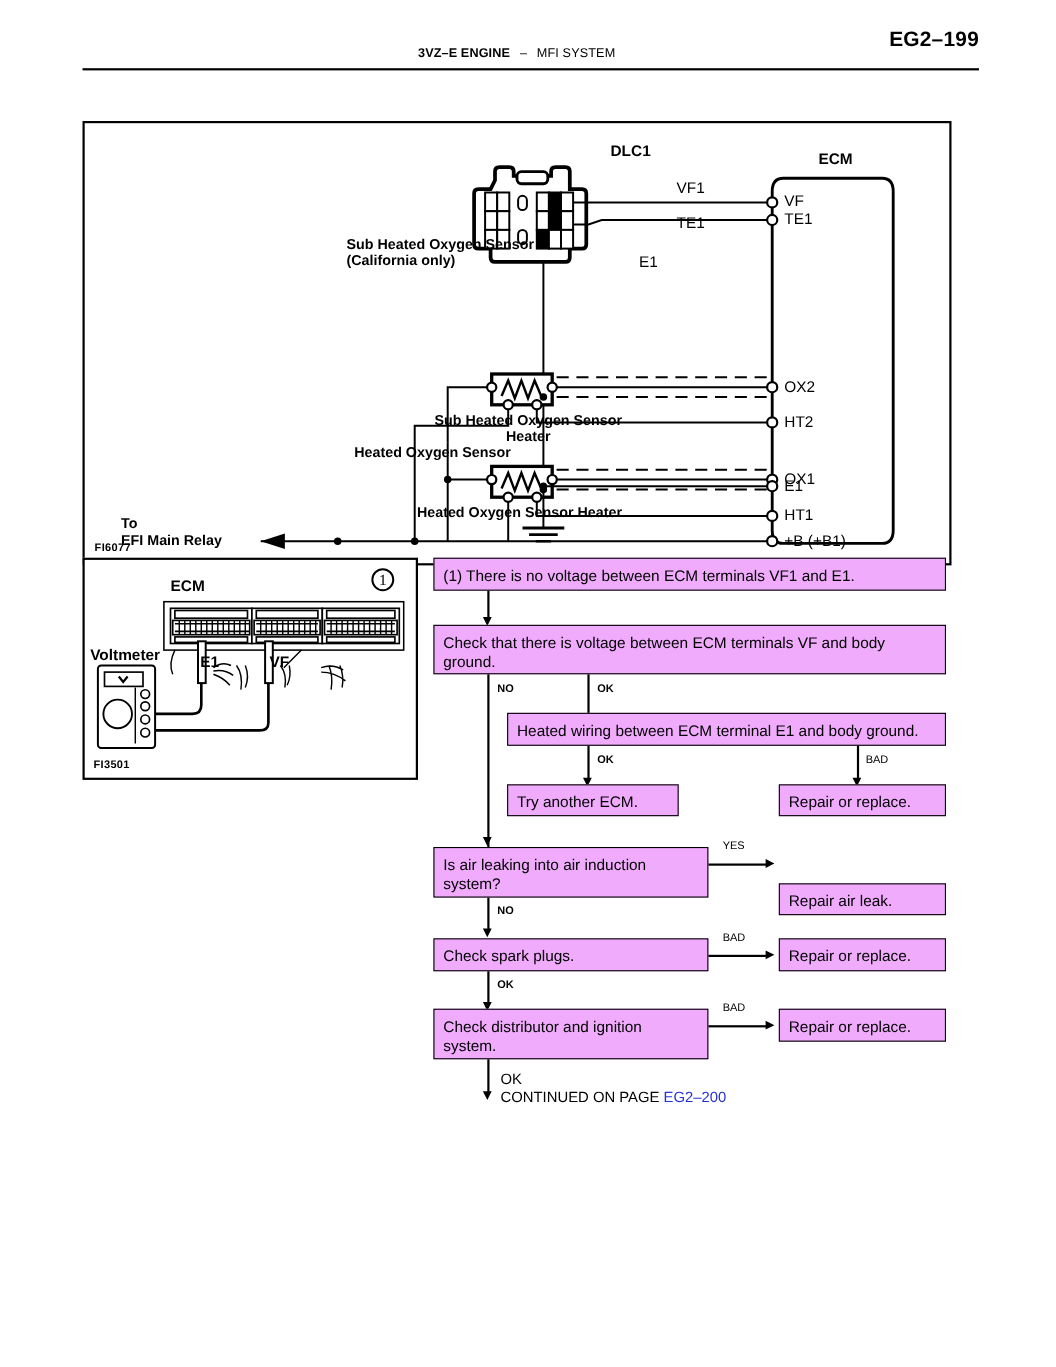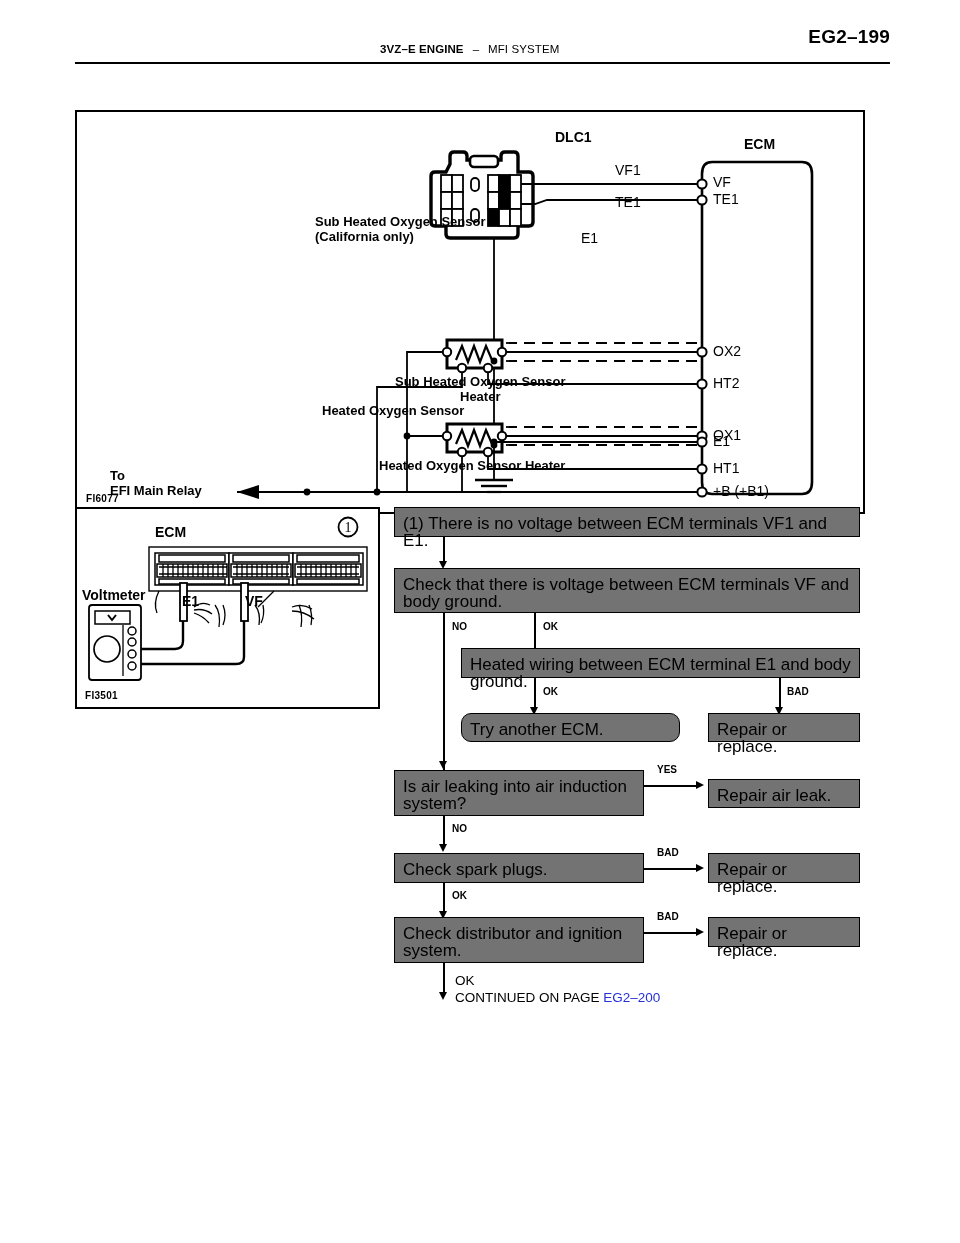--- a/index.html
+++ b/index.html
@@ -43,31 +43,31 @@
 
   
   .dlabel{font-size:13px;line-height:14.5px;white-space:nowrap;}
   .dlabel.b{font-weight:bold;}
   .term{font-size:14px;white-space:nowrap;}
 
   
   .fbox{
     border:1.6px solid #000;
     box-sizing:border-box;
-    font-size:17px;
+    font-size:14px;
     line-height:17px;
     padding:7px 8px 0 8px;
-    background:#737373;
+    background:#f0abfc;
   }
   .flabel{
     font-size:10px;
     font-weight:bold;
     white-space:nowrap;
   }
-  .flabel.thin{font-weight:bold;}
+  .flabel.thin{font-weight:normal;}
   .vline{background:#000;width:1.7px;}
   .hline{background:#000;height:1.7px;}
   .arrow-d{
     width:0;height:0;
     border-left:4.5px solid transparent;
     border-right:4.5px solid transparent;
     border-top:8px solid #000;
   }
   .arrow-r{
     width:0;height:0;
@@ -325,36 +325,36 @@
 </div>
 
 <div class="abs vline" style="left:534px;top:678px;height:31px;"></div>
 <div class="abs arrow-d" style="left:530px;top:707px;"></div>
 <div class="abs flabel" style="left:543px;top:686px;">OK</div>
 
 <div class="abs vline" style="left:779px;top:678px;height:31px;"></div>
 <div class="abs arrow-d" style="left:775px;top:707px;"></div>
 <div class="abs flabel thin" style="left:787px;top:686px;">BAD</div>
 
-<div class="abs fbox" style="left:461px;top:713px;width:219px;height:29px;border-radius:10px;">
+<div class="abs fbox" style="left:461px;top:713px;width:156px;height:29px;">
   <span>Try another ECM.</span>
 </div>
 <div class="abs fbox" style="left:708px;top:713px;width:152px;height:29px;">
   <span>Repair or replace.</span>
 </div>
 
 <div class="abs arrow-d" style="left:439px;top:761px;"></div>
 <div class="abs fbox" style="left:394px;top:770px;width:250px;height:46px;">
   <span>Is air leaking into air induction system?</span>
 </div>
 
 <div class="abs hline" style="left:644px;top:785px;width:54px;"></div>
 <div class="abs arrow-r" style="left:696px;top:781px;"></div>
 <div class="abs flabel thin" style="left:657px;top:764px;">YES</div>
-<div class="abs fbox" style="left:708px;top:779px;width:152px;height:29px;">
+<div class="abs fbox" style="left:708px;top:803px;width:152px;height:29px;">
   <span>Repair air leak.</span>
 </div>
 
 <div class="abs vline" style="left:443px;top:816px;height:30px;"></div>
 <div class="abs arrow-d" style="left:439px;top:844px;"></div>
 <div class="abs flabel" style="left:452px;top:823px;">NO</div>
 
 <div class="abs fbox" style="left:394px;top:853px;width:250px;height:30px;">
   <span>Check spark plugs.</span>
 </div>

